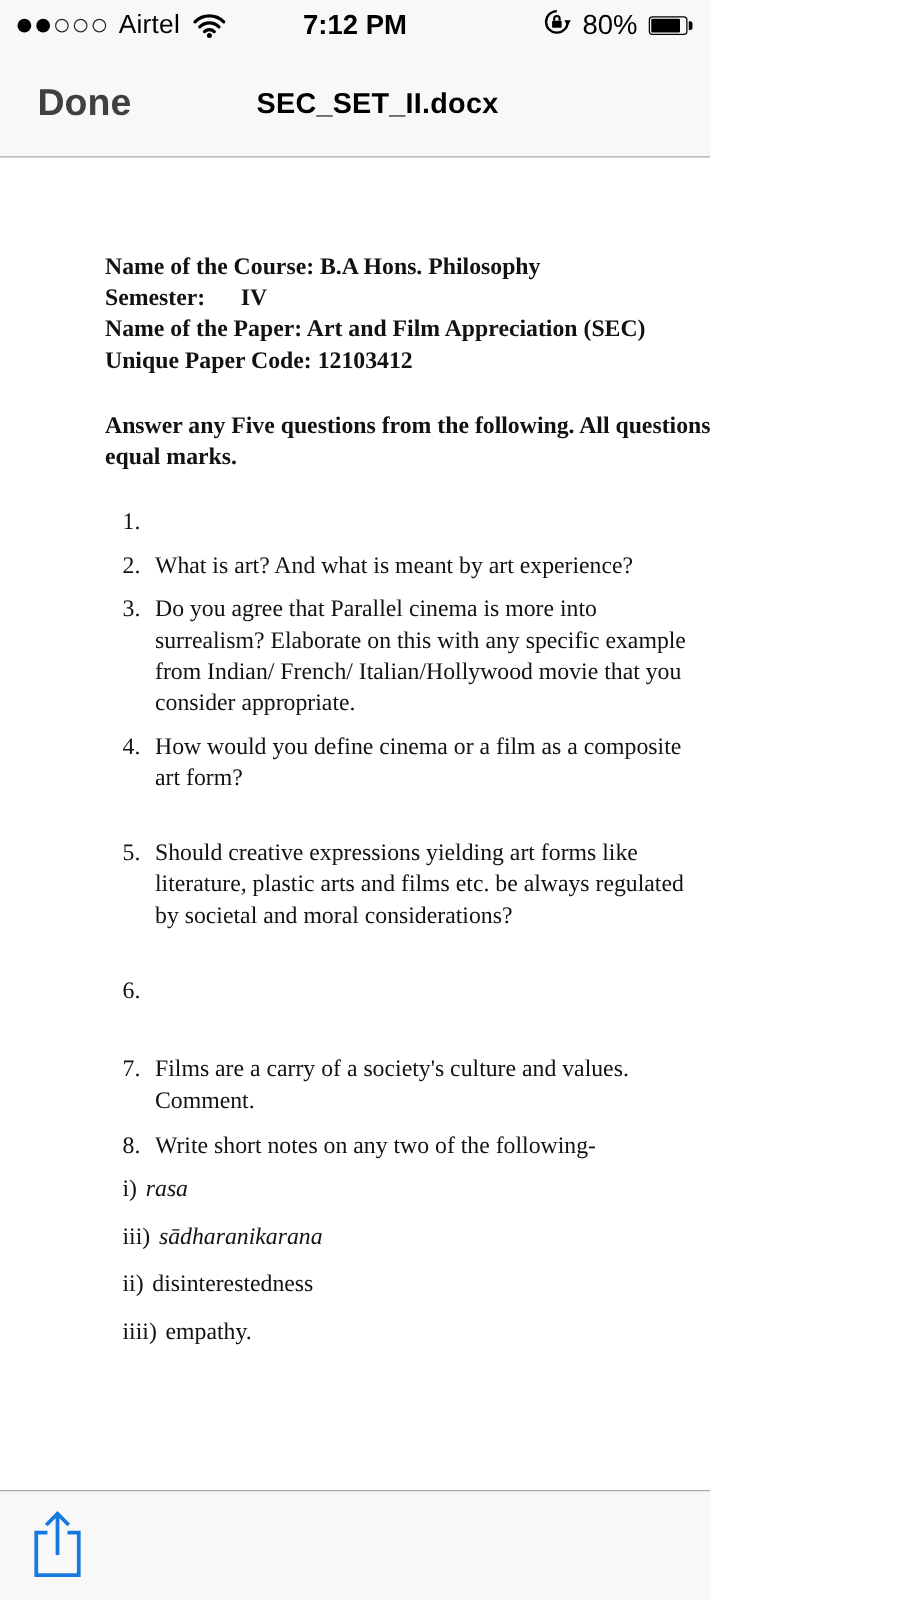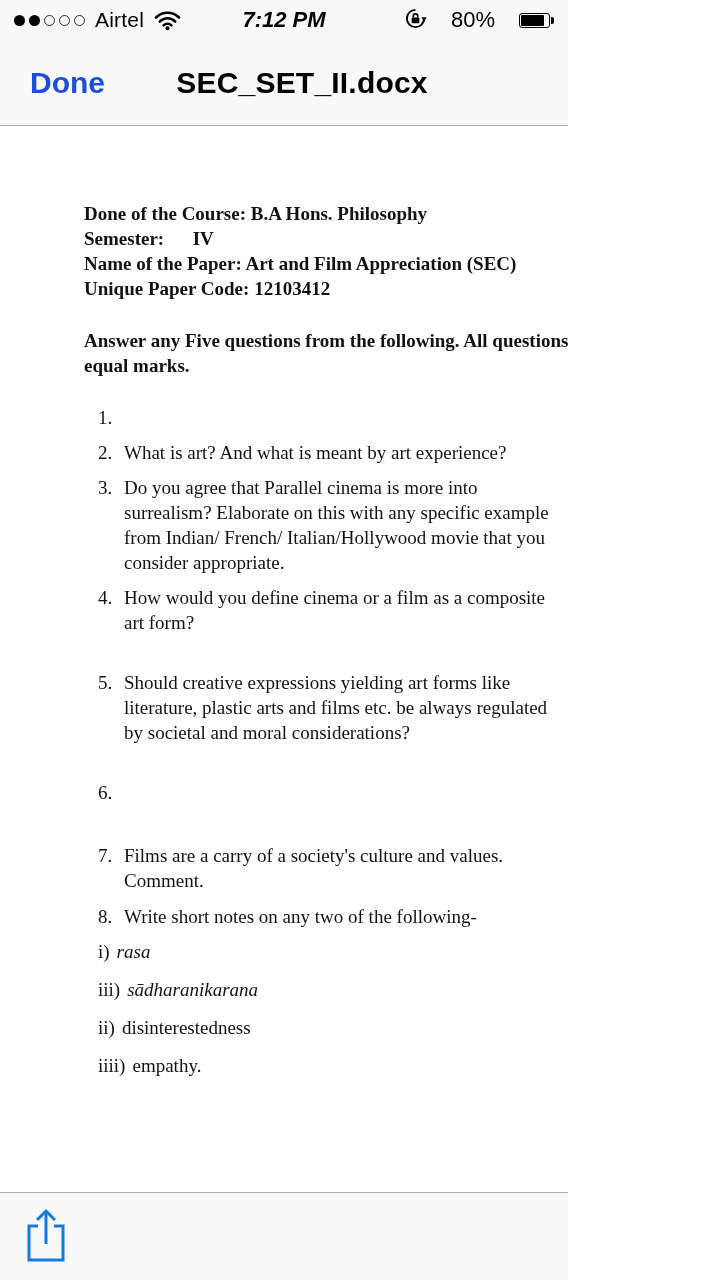--- a/index.html
+++ b/index.html
@@ -26,23 +26,23 @@
   .status-left { display: flex; align-items: center; }
   .signal-dots { display: flex; align-items: center; gap: 4px; margin-right: 10px; }
   .dot { width: 11px; height: 11px; border-radius: 50%; }
   .dot.filled { background: #000; }
   .dot.empty { border: 1.5px solid #2b2b2b; background: transparent; }
   .carrier { font-size: 21px; letter-spacing: 0.2px; margin-right: 10px; }
   .wifi-svg { display: block; margin-top: 2px; }
   .status-time {
     position: absolute; left: 50%; top: 50%;
     transform: translate(-50%, -50%);
-    font-size: 22px; font-weight: 600; font-style: italic;
-  }
-  .status-right { margin-left: auto; display: flex; align-items: center; gap: 24px; }
+    font-size: 22px; font-weight: 600;
+  }
+  .status-right { margin-left: auto; display: flex; align-items: center; gap: 9px; }
   .pct { font-size: 22px; }
   .battery { display: flex; align-items: center; }
   .battery-body {
     width: 31px; height: 15px;
     border: 1px solid #000; border-radius: 3px;
     position: relative;
   }
   .battery-fill {
     position: absolute; left: 1px; top: 1px; bottom: 1px;
     width: 78%; background: #000; border-radius: 1px;
@@ -59,25 +59,25 @@
     border-bottom: 1px solid #acacac;
     position: relative;
     display: flex;
     align-items: center;
     justify-content: center;
   }
   .done-button {
     position: absolute; left: 30px; top: 50%;
     transform: translateY(-50%);
     font-size: 30px; font-weight: 600;
-    color: #1d4ed8;
+    color: #404040;
     background: none; border: none; cursor: pointer;
     font-family: "Liberation Sans", sans-serif;
   }
-  .doc-title { font-size: 30px; font-weight: 700; letter-spacing: 0.2px; margin-left: 36px; }
+  .doc-title { font-size: 23px; font-weight: 700; letter-spacing: 0.2px; margin-left: 36px; }
 
   
   .content {
     height: 1066px;
     background: #ffffff;
     padding: 75px 0 0 84px;
     font-family: "Liberation Serif", serif;
     font-size: 19px;
     line-height: 25px;
     color: #121212;
@@ -154,21 +154,21 @@
     </div>
   </div>
 
   <div class="nav-bar">
     <button class="done-button">Done</button>
     <span class="doc-title">SEC_SET_II.docx</span>
   </div>
 
   <div class="content">
     <div class="doc-header">
-      <div>Done of the Course: B.A Hons. Philosophy</div>
+      <div>Name of the Course: B.A Hons. Philosophy</div>
       <div>Semester:      IV</div>
       <div>Name of the Paper: Art and Film Appreciation (SEC)</div>
       <div>Unique Paper Code: 12103412</div>
     </div>
 
     <div class="instruction">Answer any Five questions from the following. All questions carry equal marks.</div>
 
     <div class="questions">
       <div class="q-item">
         <span class="q-num">1.</span>

